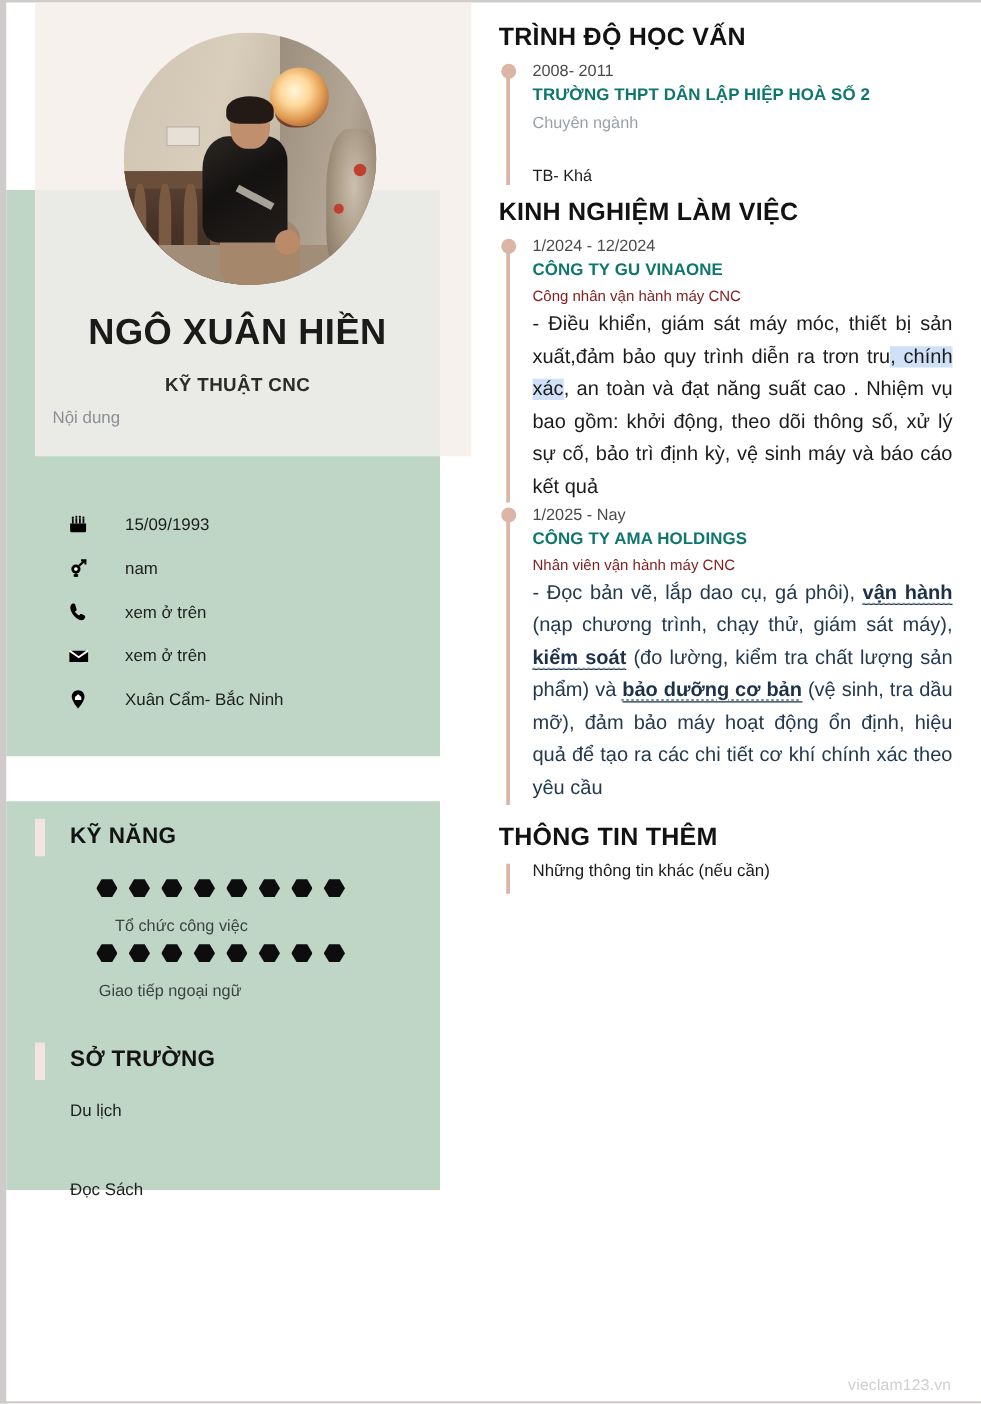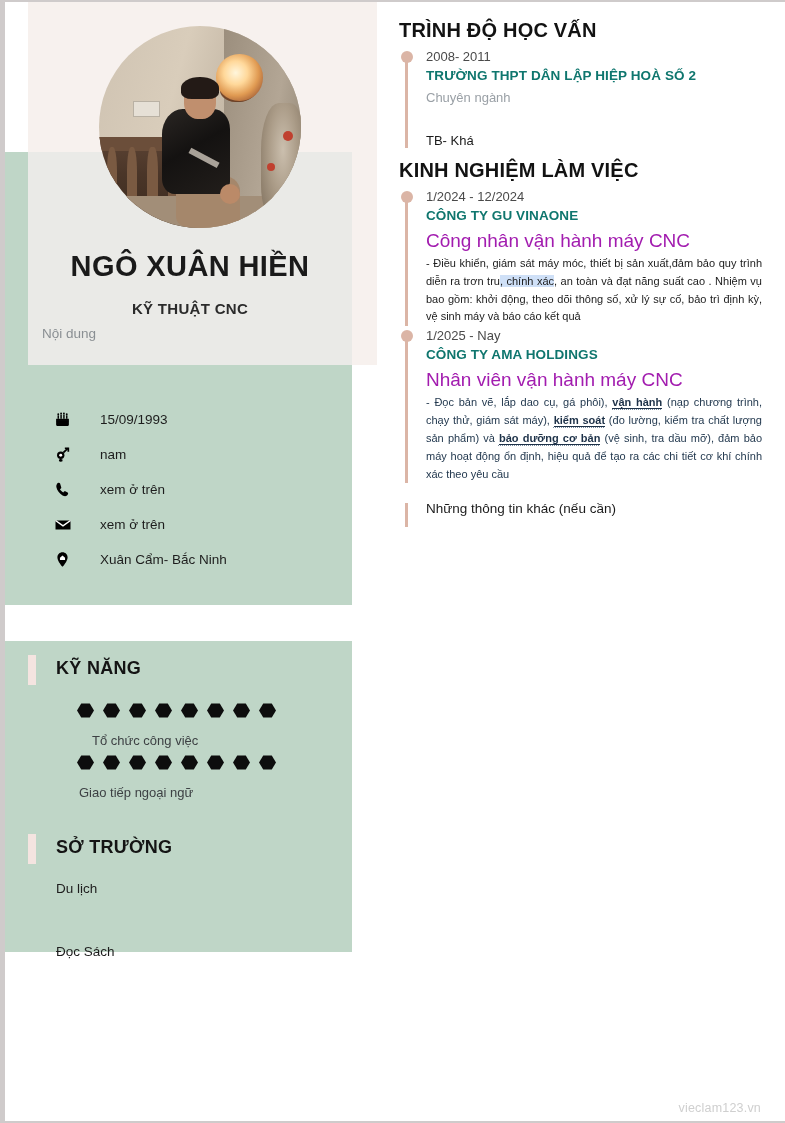--- a/index.html
+++ b/index.html
@@ -307,26 +307,26 @@
     font-size: 13px;
     color: #9aa0a6;
     margin-bottom: 2px;
   }
   .tl-plain {
     font-size: 13px;
     color: #1b1b1b;
     margin-top: 28px;
   }
   .tl-role {
-    font-size: 19px;
-    color: #a21caf;
+    font-size: 12px;
+    color: #7f1d1d;
     margin-bottom: 3px;
   }
   .tl-body {
-    font-size: 11px;
+    font-size: 16px;
     line-height: 1.62;
     text-align: justify;
     color: #1b1b1b;
   }
   .tl-body.navy {
     color: #23394f;
   }
   .sel {
     background: #cfe0f7;
   }
@@ -539,20 +539,21 @@
       <span class="tl-line"></span>
       <span class="tl-dot"></span>
       <div class="tl-date">1/2025 - Nay</div>
       <div class="tl-org">CÔNG TY AMA HOLDINGS</div>
       <div class="tl-role">Nhân viên vận hành máy CNC</div>
       <div class="tl-body navy"><span>- Đọc bản vẽ, lắp dao cụ, gá phôi), </span><span class="kw">vận hành</span><span> (nạp chương trình, chạy thử, giám sát máy), </span><span class="kw">kiểm soát</span><span> (đo lường, kiểm tra chất lượng sản phẩm) và </span><span class="kw">bảo dưỡng cơ bản</span><span> (vệ sinh, tra dầu mỡ), đảm bảo máy hoạt động ổn định, hiệu quả để tạo ra các chi tiết cơ khí chính xác theo yêu cầu</span></div>
     </div>
 
     <div class="sec-gap-b"></div>
 
+    <h2 class="main-sec-title">THÔNG TIN THÊM</h2>
 
     <div class="last-sec">
       <span class="last-bar"></span>
       <div class="last-txt">Những thông tin khác (nếu cần)</div>
     </div>
 
   </div>
 
   <div class="watermark">vieclam123.vn</div>
 

